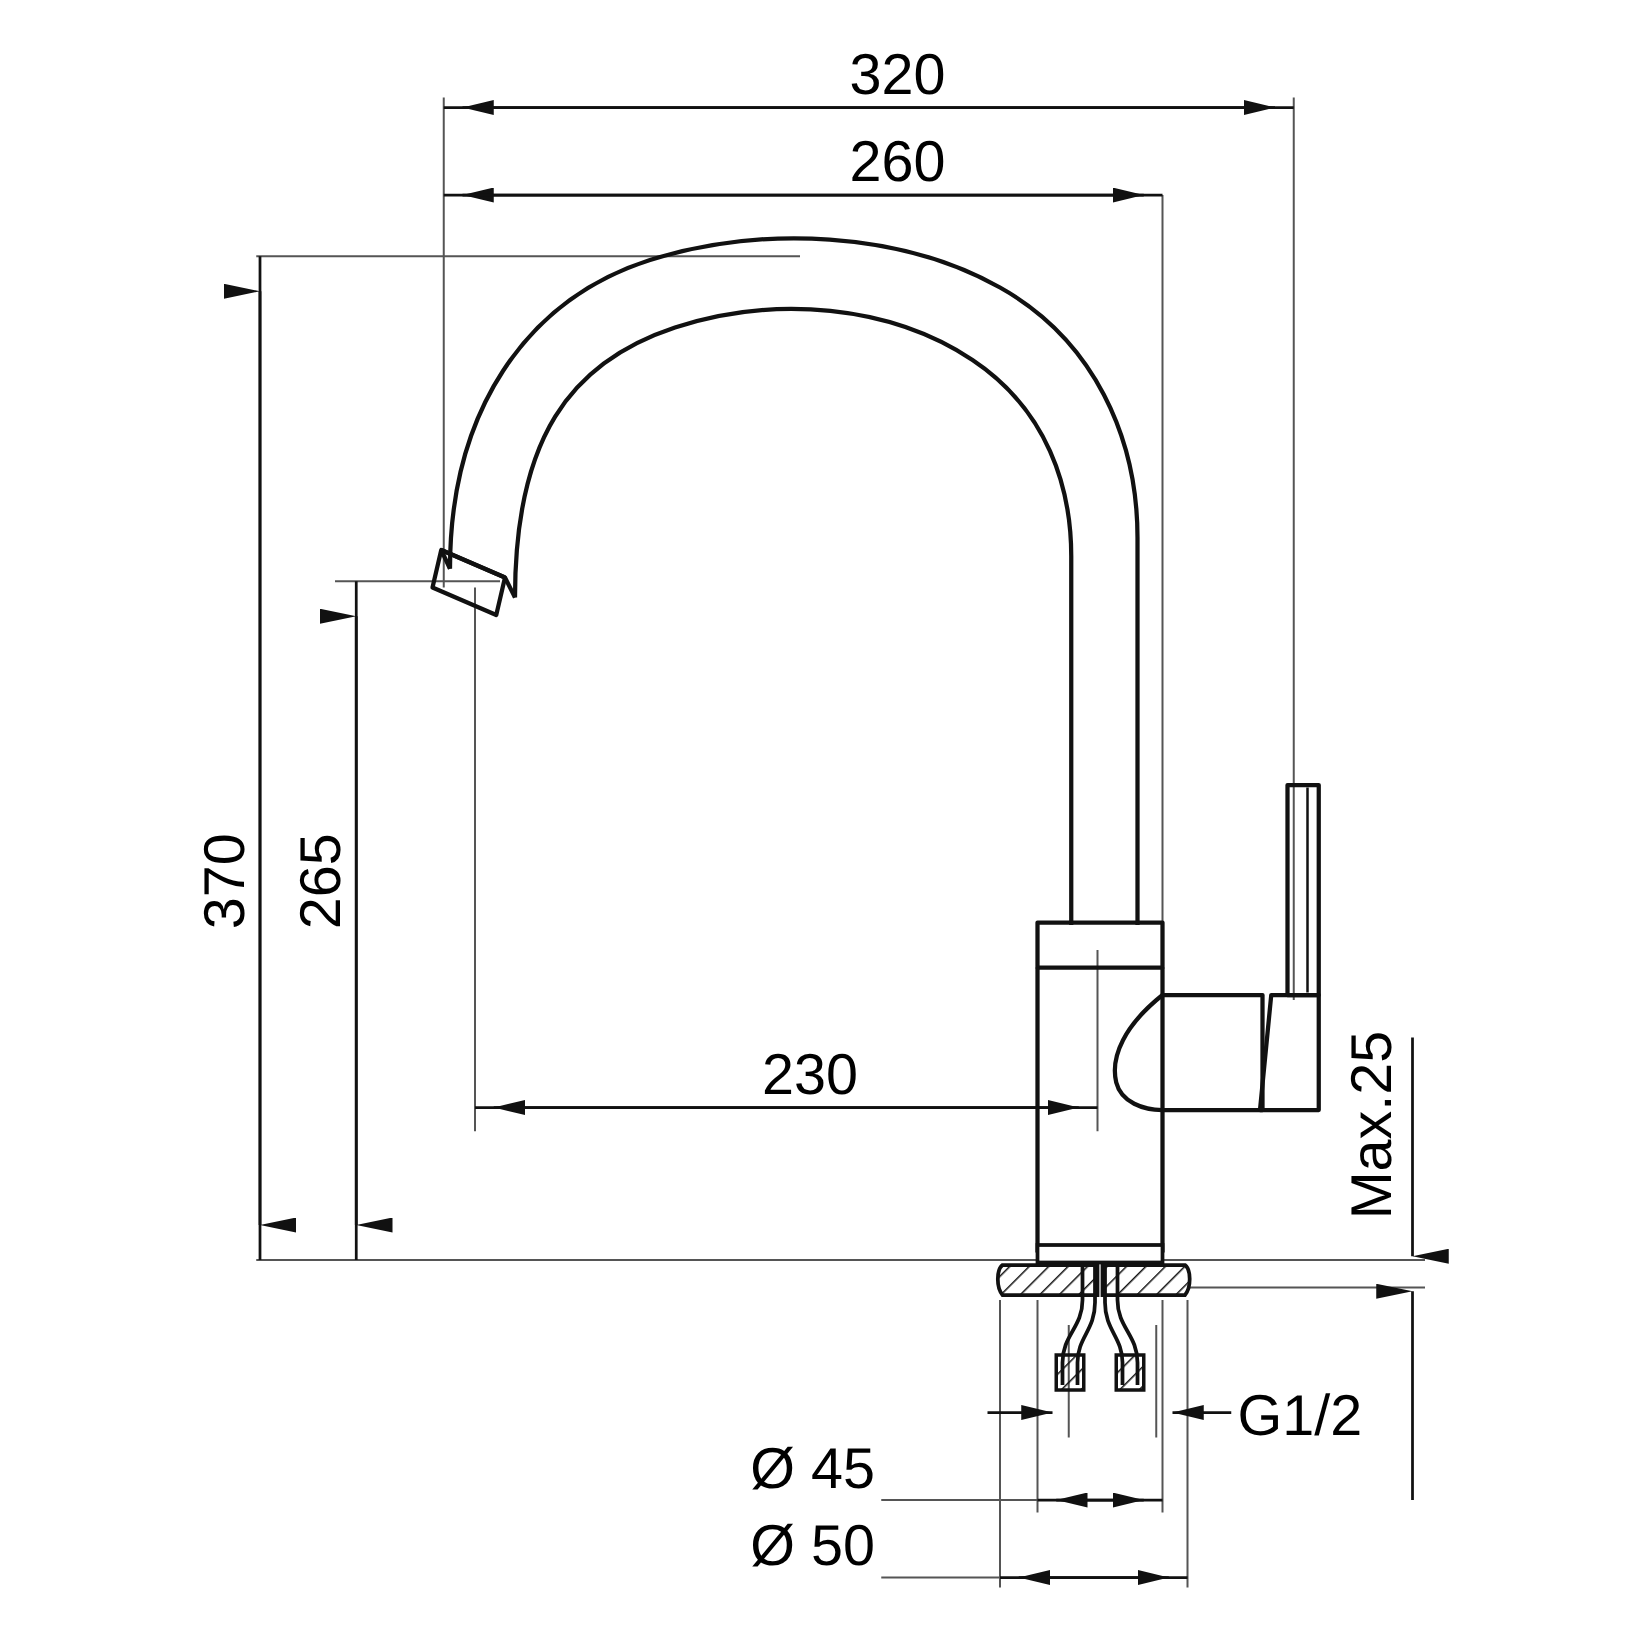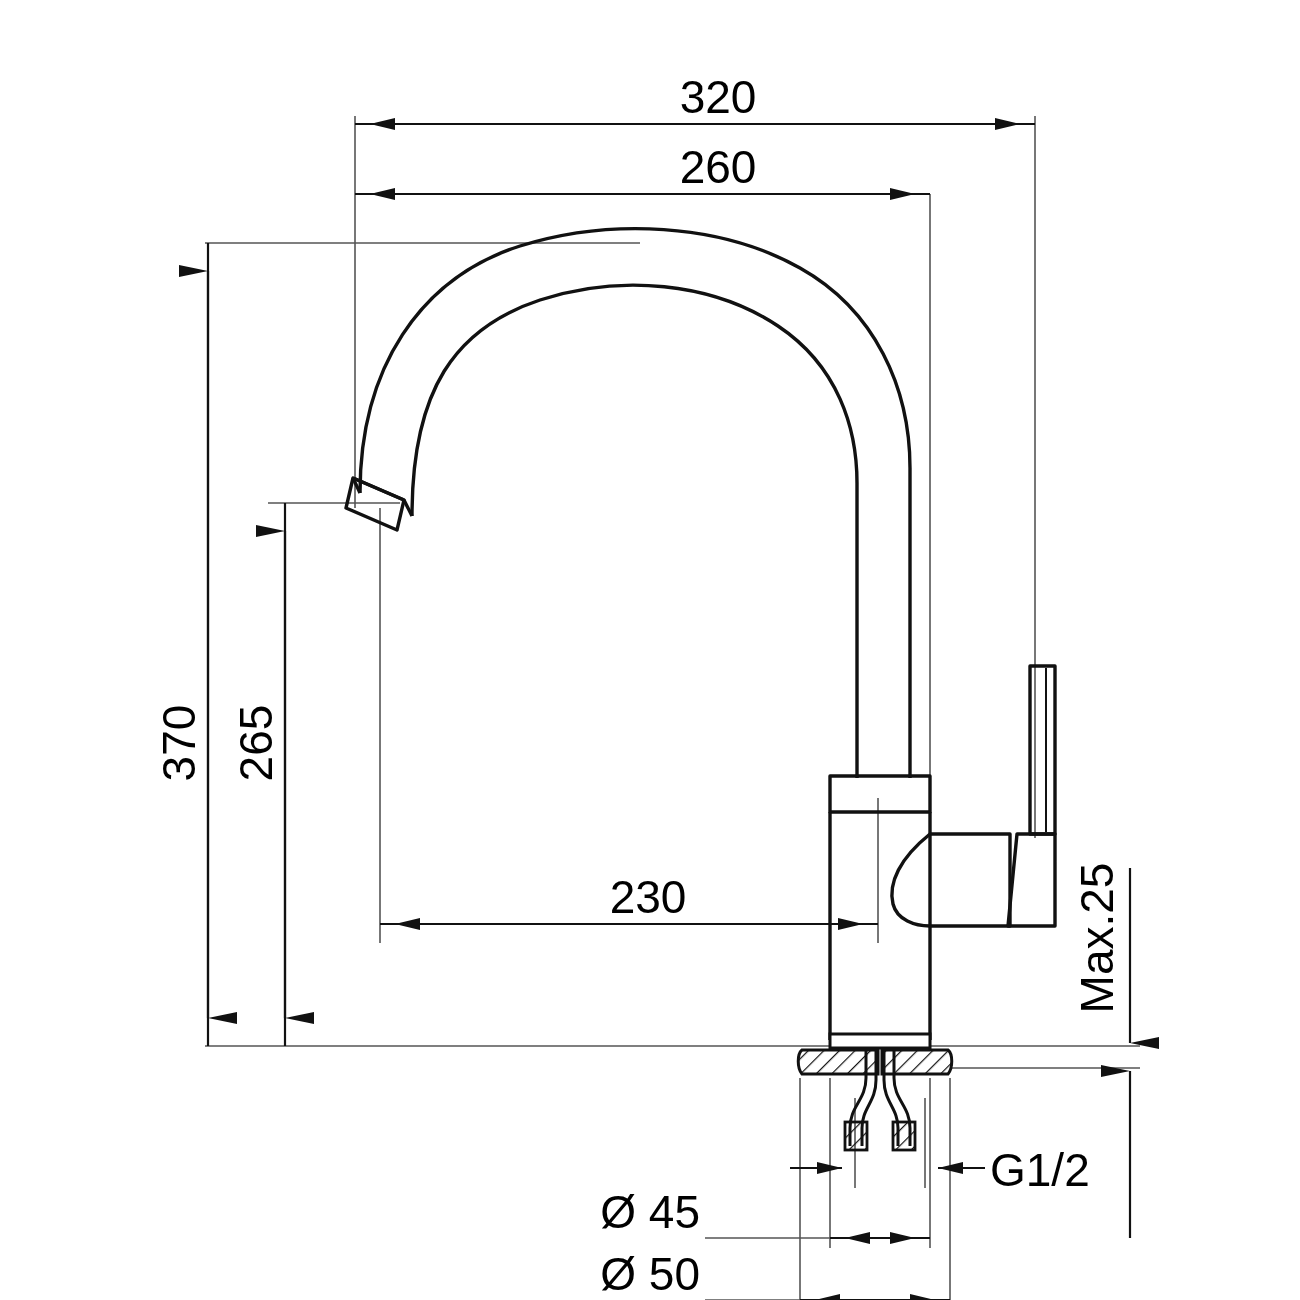--- a/index.html
+++ b/index.html
@@ -12,21 +12,20 @@
     width: 1300px;
     height: 1300px;
     font-family: "Liberation Sans", sans-serif;
     overflow: hidden;
   }
   #drawing-root {
     position: relative;
     width: 1300px;
     height: 1052px;
     background: #ffffff;
-    margin-top: 38px;
   }
   svg#faucet-drawing {
     display: block;
     width: 1300px;
     height: 1300px;
   }
   .dim-text {
     font-family: "Liberation Sans", sans-serif;
     font-size: 46px;
     fill: #000000;

